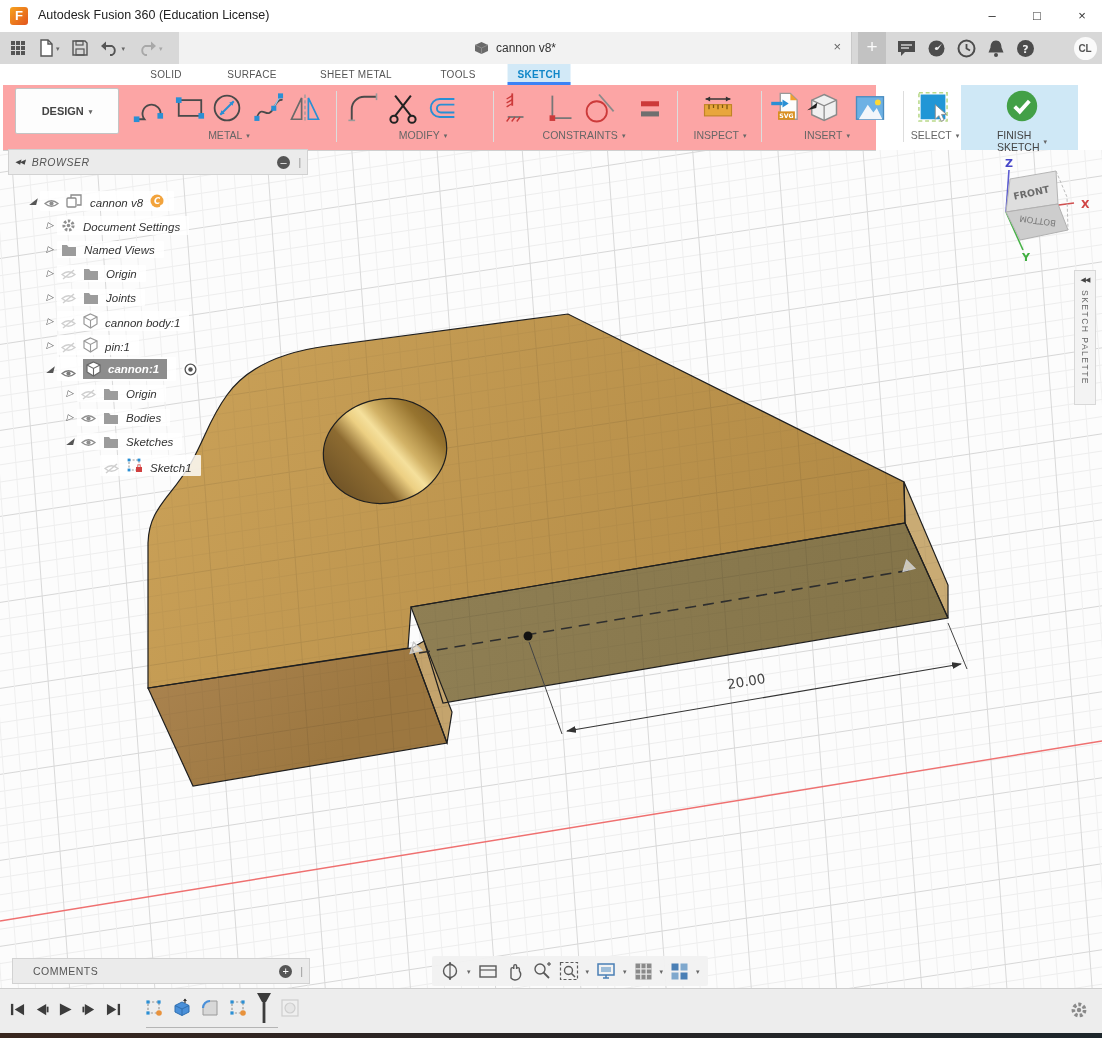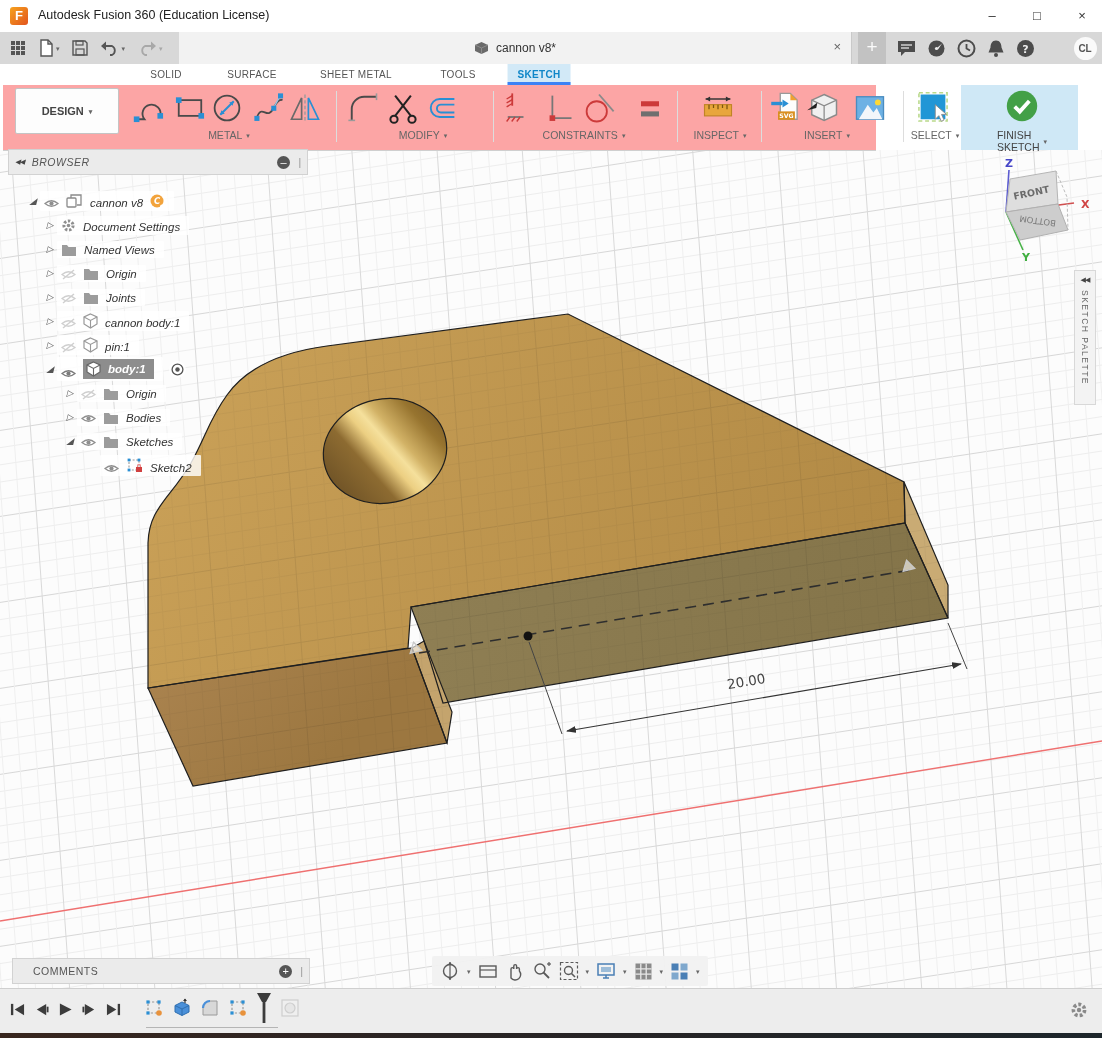--- a/index.html
+++ b/index.html
@@ -553,21 +553,21 @@
     <span class="chip">
         <svg width="15" height="11" viewBox="0 0 15 11">
           <path d="M1,5.5 Q7.5,0 14,5.5 Q7.5,11 1,5.5 Z" fill="none" stroke="#7a7a7a" stroke-width="1.3"></path>
           <circle cx="7.5" cy="5.5" r="2.1" fill="#7a7a7a"></circle>
         </svg>
       <span class="hl sel">
           <svg width="15" height="16" viewBox="0 0 15 16">
             <path d="M7.5,1 L14,4 V11 L7.5,15 L1,11 V4 Z" fill="#fff" stroke="#666" stroke-width="1.2"></path>
             <path d="M1,4 L7.5,7.5 L14,4 M7.5,7.5 V15" fill="none" stroke="#666" stroke-width="1.1"></path>
           </svg>
-      <span>body:1</span>
+      <span>cannon:1</span>
         </span>
     </span>
     <span class="radio-wrap">
         <svg width="13" height="13" viewBox="0 0 13 13">
           <circle cx="6.5" cy="6.5" r="5.4" fill="#fff" stroke="#555" stroke-width="1.3"></circle>
           <circle cx="6.5" cy="6.5" r="2.2" fill="#555"></circle>
         </svg>
       </span>
   </div>
 
@@ -606,38 +606,38 @@
           <path d="M1,5.5 Q7.5,0 14,5.5 Q7.5,11 1,5.5 Z" fill="none" stroke="#8f8f8f" stroke-width="1.3"></path>
           <circle cx="7.5" cy="5.5" r="2.1" fill="#8f8f8f"></circle>
         </svg>
       <svg width="16" height="13" viewBox="0 0 16 13">
           <path d="M1,2 h5 l1.5,2 H15 v9 H1 Z" fill="#9c9c9c"></path>
         </svg>
       <span>Sketches</span>
       </span>
   </div>
 
-
   <div class="brow" style="padding-left:92px">
     <span class="chip">
         <svg width="15" height="11" viewBox="0 0 15 11">
-          <path d="M1,5.5 Q7.5,0 14,5.5 Q7.5,11 1,5.5 Z" fill="none" stroke="#8f8f8f" stroke-width="1.3"></path>
-          <circle cx="7.5" cy="5.5" r="2.1" fill="#8f8f8f"></circle>
+          <path d="M1,5.5 Q7.5,0 14,5.5 Q7.5,11 1,5.5 Z" fill="none" stroke="#cfcfcf" stroke-width="1.3"></path>
+          <line x1="2" y1="10" x2="13" y2="1" stroke="#cfcfcf" stroke-width="1.4"></line>
         </svg>
       <svg width="17" height="17" viewBox="0 0 17 17">
           <rect x="3" y="3" width="10" height="10" fill="none" stroke="#9a9a9a" stroke-width="1.1" stroke-dasharray="2 1.6"></rect>
           <rect x="1.6" y="1.6" width="2.8" height="2.8" fill="#2a8fd4"></rect>
           <rect x="11.6" y="1.6" width="2.8" height="2.8" fill="#2a8fd4"></rect>
           <rect x="1.6" y="11.6" width="2.8" height="2.8" fill="#2a8fd4"></rect>
           <rect x="10" y="10" width="6" height="5" fill="#d04040"></rect>
           <path d="M11.5,10 v-1.2 a1.5,1.5 0 0 1 3,0 V10" fill="none" stroke="#e88" stroke-width="1.1"></path>
         </svg>
-      <span>Sketch2</span>
-      </span>
-  </div>
+      <span>Sketch1</span>
+      </span>
+  </div>
+
 </div>
 
 <div class="palette">
   <span class="collapse2">◀◀</span>
   <span class="vtext">SKETCH PALETTE</span>
 </div>
 
 <div class="comments">
   <div class="phead">
     <span class="ptitle" style="padding-left:14px">COMMENTS</span>

